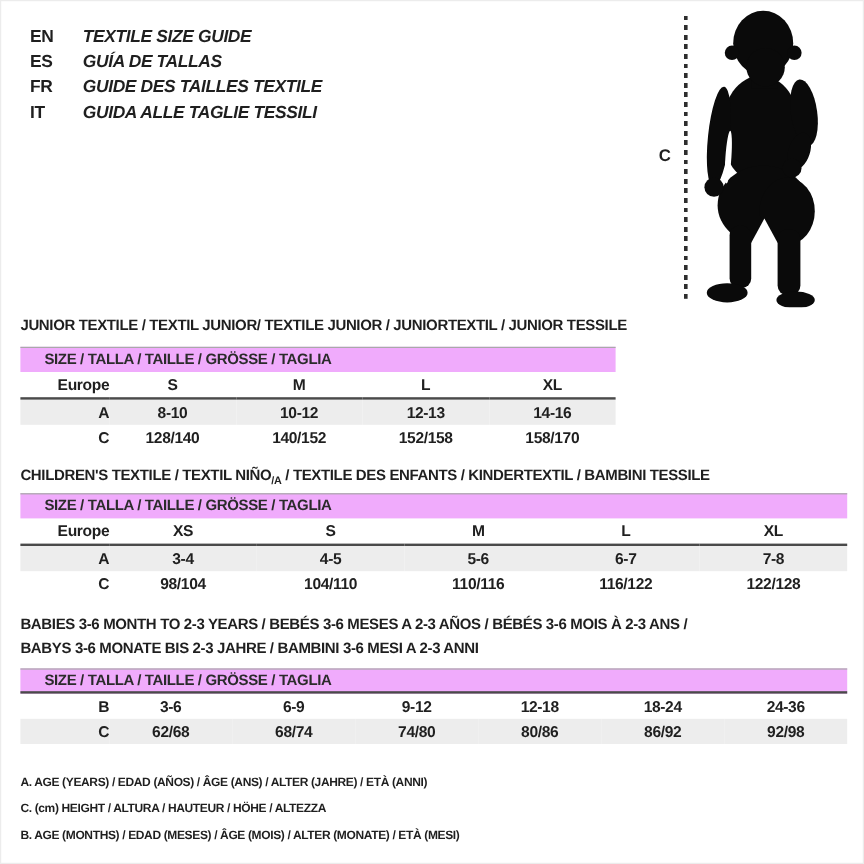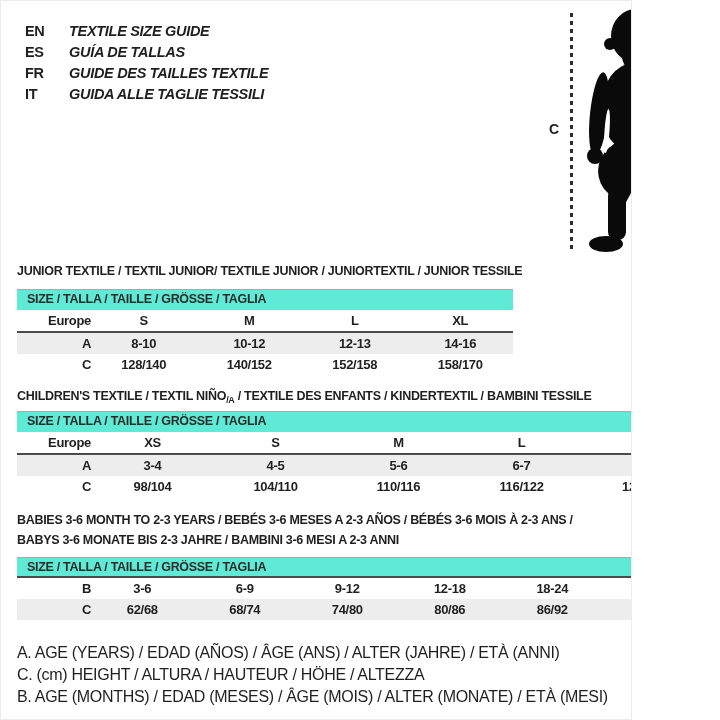--- a/index.html
+++ b/index.html
@@ -1,17 +1,17 @@
 <!DOCTYPE html>
 <html><head>
 <meta charset="utf-8">
 <style>
   html,body{margin:0;padding:0;background:#fff;}
   .page{
-    position:relative;width:632px;height:720px;background:#fff;
+    position:relative;width:720px;height:720px;background:#fff;
     font-family:"Liberation Sans",sans-serif;color:#1f1f1f;overflow:hidden;
     box-sizing:border-box;border:1px solid #ececec;
   }
   
   .lang-block{position:absolute;left:24px;top:20px;}
   .lang-row{display:flex;height:21px;line-height:21px;}
   .lang-code{width:44px;font-size:14.5px;font-weight:bold;letter-spacing:-0.3px;}
   .lang-title{font-size:14.5px;font-weight:bold;letter-spacing:-0.3px;white-space:nowrap;font-style:italic;}
   
   .measure-line{
@@ -25,37 +25,37 @@
     position:absolute;left:16px;font-size:12.5px;font-weight:bold;
     letter-spacing:-0.3px;white-space:nowrap;line-height:20px;
   }
   .sub-a{font-size:9px;vertical-align:-3px;font-weight:bold;}
   
   .tbl{position:absolute;left:16px;}
   .t1{top:288px;width:496px;}
   .t2{top:410px;width:689px;}
   .t3{top:556px;width:689px;}
   .size-bar{
-    box-sizing:border-box;height:21px;line-height:19px;background:#5eead4;
-    border-top:1px solid #a9a9a9;padding-left:10px;
+    box-sizing:border-box;height:21px;line-height:19px;background:#f0abfc;
+    border-top:1px solid #a9a9a9;padding-left:20px;
     font-size:12.5px;font-weight:bold;letter-spacing:-0.3px;color:#2b2b2b;
   }
   .size-bar.ruled{border-bottom:2px solid #4a4a4a;}
   table.size{border-collapse:collapse;table-layout:fixed;width:100%;}
   table.size td{
     height:21px;padding:0;font-size:13px;font-weight:bold;
     letter-spacing:-0.3px;text-align:center;white-space:nowrap;
   }
   table.size td.label{text-align:right;padding-left:7px;}
   col.c-label{width:74px;}
   tr.rule td{border-bottom:2px solid #4a4a4a;}
   tr.stripe td{background:#ededed;}
   
   .footnotes{position:absolute;left:16px;top:641px;}
-  .footnote{font-size:16px;font-weight:normal;letter-spacing:-0.3px;line-height:22px;white-space:nowrap;}
+  .footnote{font-size:10px;font-weight:bold;letter-spacing:-0.3px;line-height:22px;white-space:nowrap;}
 </style>
 </head>
 <body>
 
 <div class="page">
 
   <div class="lang-block">
     <div class="lang-row">
       <span class="lang-code">EN</span>
       <span class="lang-title">TEXTILE SIZE GUIDE</span>

